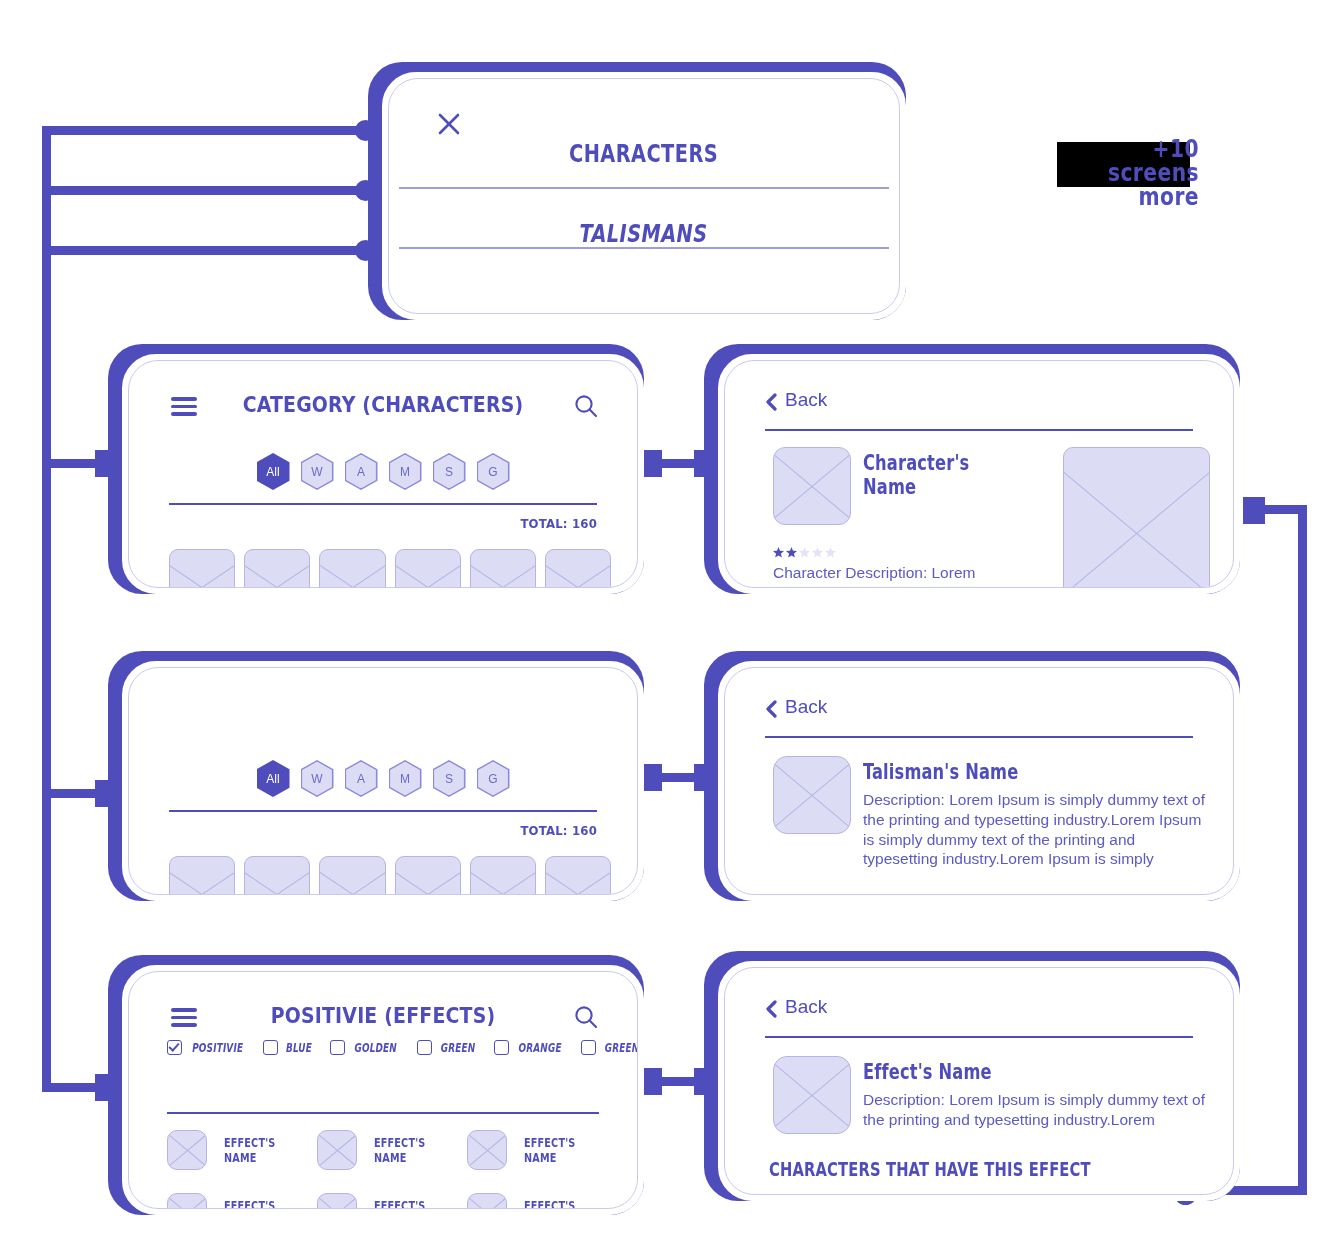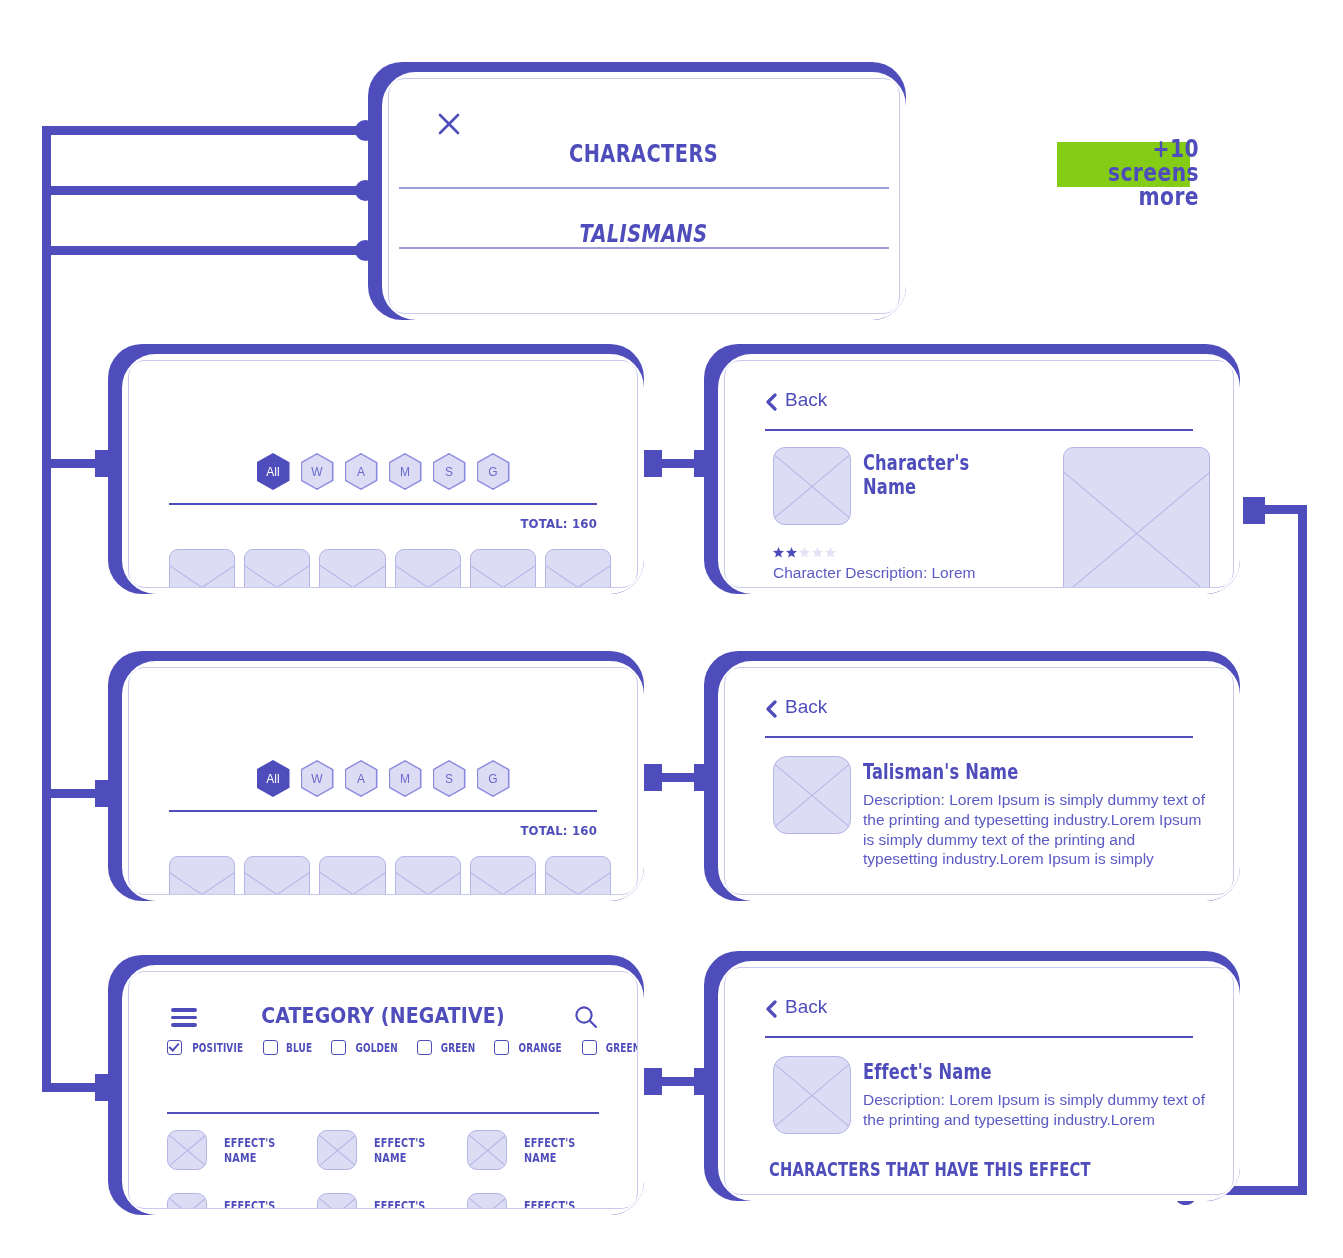--- a/index.html
+++ b/index.html
@@ -35,21 +35,21 @@
     background: #ffffff;
     border: 2px solid #ffffff;
     border-radius: 34px;
     overflow: hidden;
   }
   .screen .inner {
     position: absolute;
     left: 4px; top: 4px; right: 4px; bottom: 4px;
     background: #ffffff;
     border: 1.5px solid #c9c9ee;
-    border-radius: 16px;
+    border-radius: 30px;
     overflow: hidden;
   }
 
   
   .cond {
     font-family: "DejaVu Sans Condensed", "Liberation Sans Narrow", "Liberation Sans", sans-serif;
     font-weight: bold;
     font-stretch: condensed;
     letter-spacing: 0.2px;
     color: #4e4dbb;
@@ -189,21 +189,21 @@
     position: absolute;
     font-size: 21px;
     line-height: 1.16;
   }
   .sect-head {
     position: absolute;
     font-size: 19px;
   }
 
   
-  .chk-grid { position: absolute; left: 38px; top: 68px; }
+  .chk-grid { position: absolute; left: 38px; top: 68px; font-style: italic; }
   .chk-row { display: flex; align-items: center; margin-bottom: 11px; }
   .chk-item { display: flex; align-items: center; margin-right: 16px; }
   .chk-box {
     width: 13px; height: 13px;
     border: 1.6px solid #4e4dbb;
     border-radius: 3px;
     margin-right: 6px;
     position: relative;
     background: #fff;
     flex: 0 0 auto;
@@ -229,21 +229,21 @@
   .eff-item { display: flex; align-items: center; gap: 10px; }
   .eff-ico {
     width: 38px; height: 38px; border-radius: 10px; flex: 0 0 auto;
   }
   .eff-name { font-size: 12.5px; }
 
   
   #more-badge {
     position: absolute; left: 1057px; top: 142px;
     width: 133px; height: 45px;
-    background: #84cc16;
+    background: #000000;
   }
   #more-badge .btxt {
     position: absolute; left: -2px; top: -5px;
     width: 160px;
     font-family: "DejaVu Sans Condensed", "Liberation Sans Narrow", "Liberation Sans", sans-serif;
     font-weight: bold;
     font-size: 25px; line-height: 0.96;
     color: #4e4dbb;
     text-align: right;
     letter-spacing: 0.5px;
@@ -324,20 +324,36 @@
 
   <div id="more-badge">
     <div class="btxt">+10 screens
 more</div>
   </div>
 
   <div class="screen cat-screen" style="left:108px; top:344px;">
     <div class="shadow"></div>
     <div class="frame">
       <div class="inner">
+        <div class="cat-head">
+          <div class="hamburger">
+            <span></span>
+              <span></span>
+              <span></span>
+          </div>
+          <div class="cat-title">
+            <span class="cond">CATEGORY (CHARACTERS)</span>
+          </div>
+          <div class="search-ico">
+            <svg width="26" height="26" viewBox="0 0 26 26">
+              <circle cx="11" cy="11" r="7.6" fill="none" stroke="#4e4dbb" stroke-width="2.1"></circle>
+              <line x1="16.6" y1="16.6" x2="23" y2="23" stroke="#4e4dbb" stroke-width="2.1" stroke-linecap="round"></line>
+            </svg>
+          </div>
+        </div>
 
         <div class="hex-row">
           <div class="hex-wrap active">
             <div class="hex-bg"></div>
               <div class="hex-fg"></div>
             <span class="hex-txt">All</span>
           </div>
           <div class="hex-wrap">
             <div class="hex-bg"></div>
               <div class="hex-fg"></div>
@@ -521,21 +537,21 @@
     <div class="shadow"></div>
     <div class="frame">
       <div class="inner">
         <div class="cat-head">
           <div class="hamburger">
             <span></span>
               <span></span>
               <span></span>
           </div>
           <div class="cat-title">
-            <span class="cond">CATEGORY (NEGATIVE)</span>
+            <span class="cond">POSITIVIE (EFFECTS)</span>
           </div>
           <div class="search-ico">
             <svg width="26" height="26" viewBox="0 0 26 26">
               <circle cx="11" cy="11" r="7.6" fill="none" stroke="#4e4dbb" stroke-width="2.1"></circle>
               <line x1="16.6" y1="16.6" x2="23" y2="23" stroke="#4e4dbb" stroke-width="2.1" stroke-linecap="round"></line>
             </svg>
           </div>
         </div>
 
         <div class="chk-grid">

